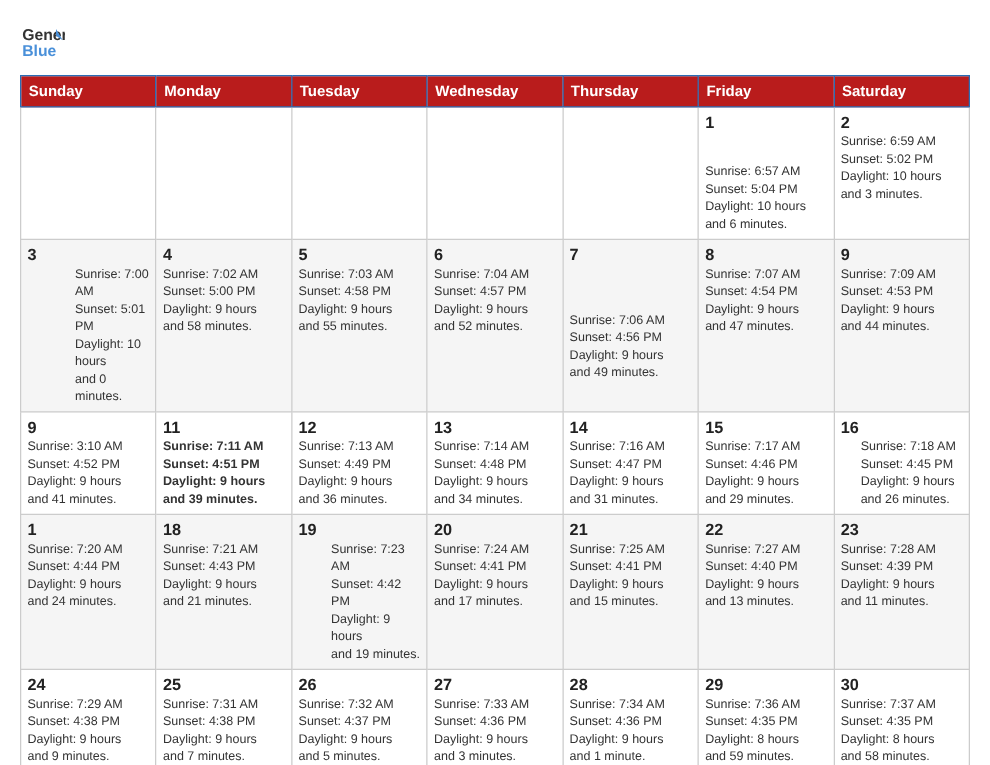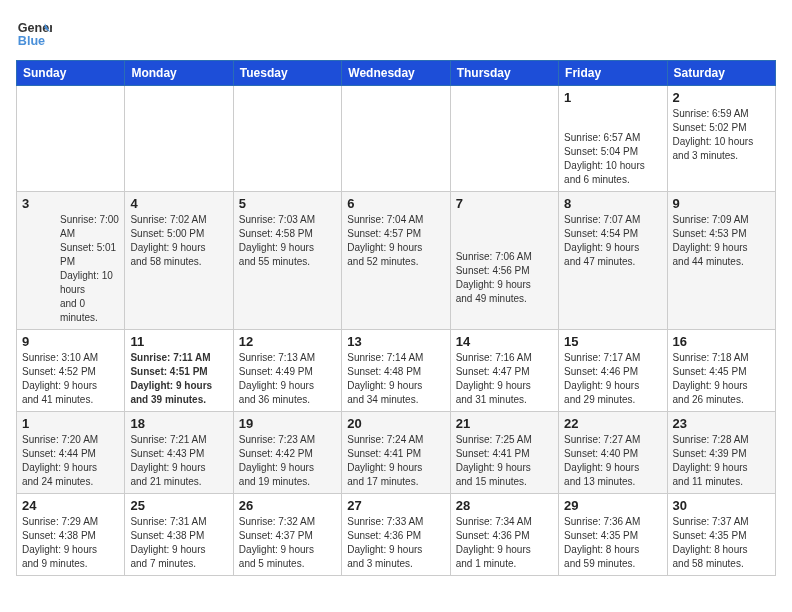--- a/index.html
+++ b/index.html
@@ -36,21 +36,21 @@
     .subtitle {
       font-size: 15px;
       color: #444;
     }
     .calendar-table {
       width: 100%;
       border-collapse: collapse;
       font-size: 11px;
     }
     .calendar-table thead tr th {
-      background-color: #1d4ed8;
+      background-color: #b91c1c;
       color: #fff;
       text-align: left;
       padding: 5px 6px;
       font-size: 12px;
       font-weight: bold;
       border: 1px solid #2a6db5;
     }
     .calendar-table tbody tr td {
       vertical-align: top;
       border: 1px solid #ccc;
@@ -220,21 +220,21 @@
         </td>
         <td>
           <div class="day-number">15</div>
           <div class="day-info" style="white-space: pre-line;">Sunrise: 7:17 AM
 Sunset: 4:46 PM
 Daylight: 9 hours
 and 29 minutes.</div>
         </td>
         <td>
           <div class="day-number">16</div>
-          <div class="day-info" style="white-space: pre-line;">Sunrise: 7:18 AM
+          <div class="day-info" style="white-space: pre-line; margin-left: 16px;">Sunrise: 7:18 AM
 Sunset: 4:45 PM
 Daylight: 9 hours
 and 26 minutes.</div>
         </td>
       </tr>
       <tr>
         <td>
           <div class="day-number">1</div>
           <div class="day-info" style="white-space: pre-line;">Sunrise: 7:20 AM
 Sunset: 4:44 PM
@@ -243,21 +243,21 @@
         </td>
         <td>
           <div class="day-number">18</div>
           <div class="day-info" style="white-space: pre-line;">Sunrise: 7:21 AM
 Sunset: 4:43 PM
 Daylight: 9 hours
 and 21 minutes.</div>
         </td>
         <td>
           <div class="day-number">19</div>
-          <div class="day-info" style="white-space: pre-line;">Sunrise: 7:23 AM
+          <div class="day-info" style="white-space: pre-line; margin-left: 26px;">Sunrise: 7:23 AM
 Sunset: 4:42 PM
 Daylight: 9 hours
 and 19 minutes.</div>
         </td>
         <td>
           <div class="day-number">20</div>
           <div class="day-info" style="white-space: pre-line;">Sunrise: 7:24 AM
 Sunset: 4:41 PM
 Daylight: 9 hours
 and 17 minutes.</div>

